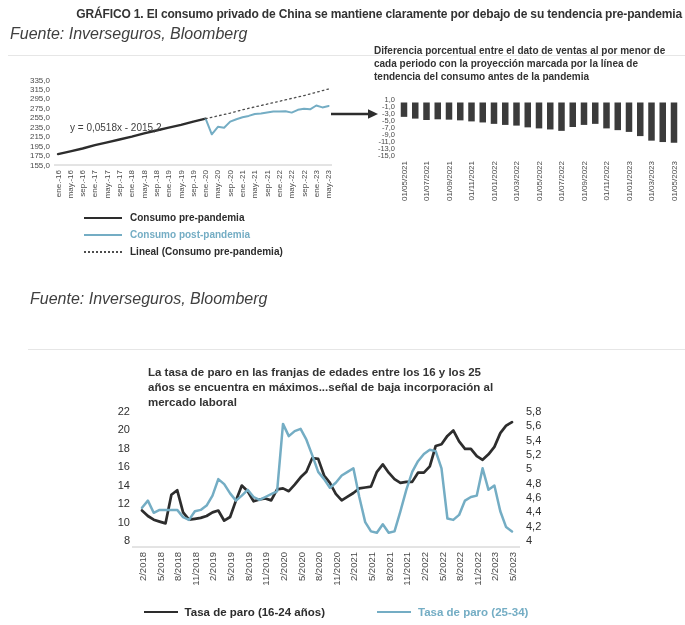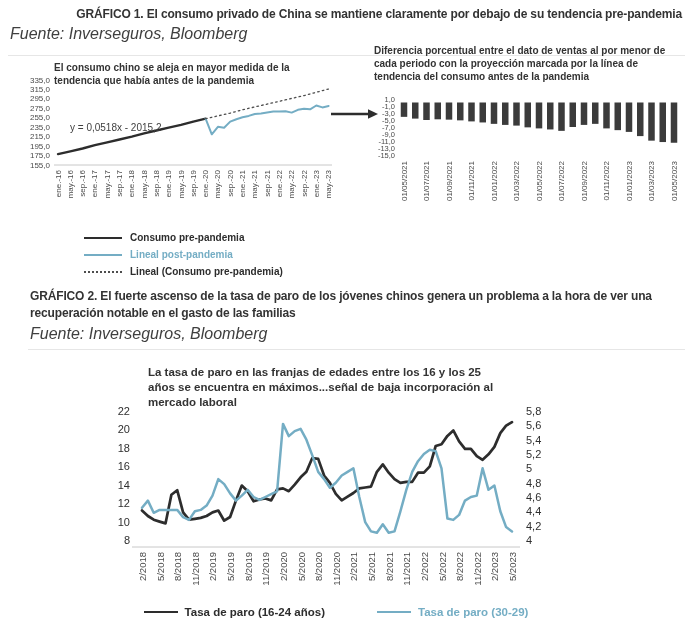--- a/index.html
+++ b/index.html
@@ -24,21 +24,20 @@
 </head>
 <body>
 
 <div class="abs" style="left:10px;top:6px;width:672px;">
   <div class="h-bold nowrap">GRÁFICO 1. El consumo privado de China se mantiene claramente por debajo de su tendencia pre-pandemia</div>
   <div class="h-fuente">Fuente: Inverseguros, Bloomberg</div>
 </div>
 <div class="abs divider" style="left:8px;top:55px;width:677px;"></div>
 
 <div class="abs" style="left:12px;top:58px;width:328px;height:212px;">
-  <div class="abs chart-title ct-small" style="left:42px;top:3px;width:276px;">El consumo chino se aleja en mayor medida de la tendencia que había antes de la pandemia</div>
   <svg class="abs" style="left:0;top:12px;" width="328" height="145" viewBox="0 0 328 145">
       <text x="38" y="12.5" font-size="8" text-anchor="end" fill="#4a4a4a">335,0</text>
       <text x="38" y="21.944444444444443" font-size="8" text-anchor="end" fill="#4a4a4a">315,0</text>
       <text x="38" y="31.388888888888886" font-size="8" text-anchor="end" fill="#4a4a4a">295,0</text>
       <text x="38" y="40.833333333333336" font-size="8" text-anchor="end" fill="#4a4a4a">275,0</text>
       <text x="38" y="50.27777777777778" font-size="8" text-anchor="end" fill="#4a4a4a">255,0</text>
       <text x="38" y="59.72222222222222" font-size="8" text-anchor="end" fill="#4a4a4a">235,0</text>
       <text x="38" y="69.16666666666667" font-size="8" text-anchor="end" fill="#4a4a4a">215,0</text>
       <text x="38" y="78.61111111111111" font-size="8" text-anchor="end" fill="#4a4a4a">195,0</text>
       <text x="38" y="88.05555555555556" font-size="8" text-anchor="end" fill="#4a4a4a">175,0</text>
@@ -65,28 +64,28 @@
       <text x="269.9" y="100" font-size="8" text-anchor="end" fill="#4a4a4a" transform="rotate(-90 269.9 100)">ene.-22</text>
       <text x="282.20000000000005" y="100" font-size="8" text-anchor="end" fill="#4a4a4a" transform="rotate(-90 282.20000000000005 100)">may.-22</text>
       <text x="294.5" y="100" font-size="8" text-anchor="end" fill="#4a4a4a" transform="rotate(-90 294.5 100)">sep.-22</text>
       <text x="306.8" y="100" font-size="8" text-anchor="end" fill="#4a4a4a" transform="rotate(-90 306.8 100)">ene.-23</text>
       <text x="319.1" y="100" font-size="8" text-anchor="end" fill="#4a4a4a" transform="rotate(-90 319.1 100)">may.-23</text>
       <polyline points="46.0,84.1 58.3,81.3 70.6,78.5 82.9,75.2 95.2,72.3 107.5,69.5 119.8,66.7 132.1,63.4 144.4,60.5 156.7,57.7 169.0,54.9 181.3,51.6 193.6,48.7" fill="none" stroke="#2d2d2d" stroke-width="2.4" stroke-linejoin="round" stroke-linecap="round"></polyline>
       <polyline points="193.6,48.7 199.8,64.3 205.9,56.8 212.1,57.7 218.2,51.6 224.4,49.2 230.5,47.3 236.7,45.9 242.8,44.0 249.0,43.5 255.1,42.6 261.3,41.6 267.4,41.6 273.6,41.2 279.7,42.6 285.9,39.8 292.0,38.8 298.1,39.3 304.3,35.5 310.4,37.4 316.6,36.0" fill="none" stroke="#74adc4" stroke-width="2" stroke-linejoin="round" stroke-linecap="round"></polyline>
       <polyline points="193.6,48.7 205.9,45.9 218.2,43.1 230.5,39.8 242.8,36.9 255.1,34.1 267.4,31.3 279.7,28.4 292.0,25.6 304.3,22.3 316.6,19.0" fill="none" stroke="#4d4d4d" stroke-width="1.3" stroke-linejoin="round" stroke-linecap="round" stroke-dasharray="1.6,3.2"></polyline>
       <text x="58" y="61" font-size="10" text-anchor="start" fill="#3f3f3f">y = 0,0518x - 2015,2</text>
     </svg>
-  <div class="abs legend-col" style="left:72px;top:151px;margin-top:20px;">
+  <div class="abs legend-col" style="left:72px;top:151px;">
       <div class="legend-row" style="display: flex; align-items: center;">
         <span class="sw" style="border-top: 2.5px solid rgb(45, 45, 45); width: 38px;"></span>
         <span class="lbl" style="color: rgb(45, 45, 45);">Consumo pre-pandemia</span>
       </div>
       <div class="legend-row" style="display: flex; align-items: center;">
         <span class="sw" style="border-top: 2.5px solid rgb(116, 173, 196); width: 38px;"></span>
-        <span class="lbl" style="color: rgb(116, 173, 196);">Lineal post-pandemia</span>
+        <span class="lbl" style="color: rgb(116, 173, 196);">Consumo post-pandemia</span>
       </div>
       <div class="legend-row" style="display: flex; align-items: center;">
         <span class="sw" style="border-top: 2px dotted rgb(77, 77, 77); width: 38px;"></span>
         <span class="lbl" style="color: rgb(45, 45, 45);">Lineal (Consumo pre-pandemia)</span>
       </div>
     </div>
 </div>
 
 <svg class="abs" style="left:330px;top:107px;" width="50" height="14" viewBox="0 0 50 14">
   <line x1="1" y1="7" x2="39" y2="7" stroke="#2d2d2d" stroke-width="2.6"></line>
@@ -140,21 +139,20 @@
       <text x="196" y="75" font-size="8" text-anchor="end" fill="#4a4a4a" transform="rotate(-90 196 75)">01/07/2022</text>
       <text x="218.5" y="75" font-size="8" text-anchor="end" fill="#4a4a4a" transform="rotate(-90 218.5 75)">01/09/2022</text>
       <text x="241" y="75" font-size="8" text-anchor="end" fill="#4a4a4a" transform="rotate(-90 241 75)">01/11/2022</text>
       <text x="263.5" y="75" font-size="8" text-anchor="end" fill="#4a4a4a" transform="rotate(-90 263.5 75)">01/01/2023</text>
       <text x="286" y="75" font-size="8" text-anchor="end" fill="#4a4a4a" transform="rotate(-90 286 75)">01/03/2023</text>
       <text x="308.5" y="75" font-size="8" text-anchor="end" fill="#4a4a4a" transform="rotate(-90 308.5 75)">01/05/2023</text>
     </svg>
 </div>
 
 <div class="abs" style="left:30px;top:288px;width:648px;">
-  <div class="h-bold">GRÁFICO 2. El fuerte ascenso de la tasa de paro de los jóvenes chinos genera un problema a la hora de ver una recuperación notable en el gasto de las familias</div>
   <div class="h-fuente">Fuente: Inverseguros, Bloomberg</div>
 </div>
 <div class="abs divider" style="left:28px;top:349px;width:657px;"></div>
 
 <div class="abs" style="left:90px;top:360px;width:492px;height:272px;">
   <div class="abs chart-title ct-big" style="left:58px;top:5px;width:356px;">La tasa de paro en las franjas de edades entre los 16 y los 25 años se encuentra  en máximos...señal de baja incorporación al mercado laboral</div>
   <svg class="abs" style="left:0;top:40px;" width="492" height="200" viewBox="0 0 492 200">
       <text x="40" y="15" font-size="11" text-anchor="end" fill="#2f2f2f">22</text>
       <text x="40" y="33.42857142857143" font-size="11" text-anchor="end" fill="#2f2f2f">20</text>
       <text x="40" y="51.85714285714286" font-size="11" text-anchor="end" fill="#2f2f2f">18</text>
@@ -199,16 +197,16 @@
       <polyline points="52.0,110.5 57.9,116.0 63.7,119.7 69.6,121.6 75.5,123.4 81.4,94.8 87.2,90.2 93.1,112.4 99.0,119.7 104.9,118.8 110.7,117.9 116.6,116.0 122.5,112.4 128.3,110.5 134.2,120.7 140.1,117.0 146.0,100.4 151.8,85.6 157.7,91.2 163.6,101.3 169.5,99.5 175.3,98.5 181.2,100.4 187.1,89.3 193.0,88.4 198.8,91.2 204.7,84.7 210.6,77.3 216.4,71.8 222.3,58.0 228.2,58.9 234.1,75.5 239.9,82.9 245.8,93.9 251.7,100.4 257.6,96.7 263.4,93.0 269.3,88.4 275.2,87.5 281.0,86.6 286.9,71.8 292.8,64.4 298.7,72.7 304.5,79.2 310.4,82.9 316.3,81.9 322.2,81.9 328.0,72.7 333.9,72.7 339.8,66.3 345.7,46.0 351.5,44.2 357.4,35.9 363.3,30.4 369.1,41.4 375.0,48.8 380.9,48.8 386.8,56.1 392.6,59.8 398.5,54.3 404.4,46.9 410.3,33.1 416.1,25.7 422.0,22.1" fill="none" stroke="#2d2d2d" stroke-width="2.7" stroke-linejoin="round" stroke-linecap="round"></polyline>
       <polyline points="52.0,107.7 57.9,100.6 63.7,112.8 69.6,109.9 75.5,109.9 81.4,109.9 87.2,109.9 93.1,117.1 99.0,119.9 104.9,111.3 110.7,109.9 116.6,105.6 122.5,95.6 128.3,79.1 134.2,84.1 140.1,93.4 146.0,100.6 151.8,95.6 157.7,89.8 163.6,97.0 169.5,99.9 175.3,97.0 181.2,94.1 187.1,91.3 193.0,23.9 198.8,36.1 204.7,31.1 210.6,28.9 216.4,39.7 222.3,55.4 228.2,71.9 234.1,79.1 239.9,87.7 245.8,82.7 251.7,75.5 257.6,71.9 263.4,68.3 269.3,97.0 275.2,122.1 281.0,131.4 286.9,132.8 292.8,124.2 298.7,132.8 304.5,131.4 310.4,111.3 316.3,89.8 322.2,71.9 328.0,61.2 333.9,54.0 339.8,49.7 345.7,51.1 351.5,68.3 357.4,118.5 363.3,119.9 369.1,114.9 375.0,100.6 380.9,97.0 386.8,95.6 392.6,68.3 398.5,89.8 404.4,85.5 410.3,111.3 416.1,127.1 422.0,131.4" fill="none" stroke="#74adc4" stroke-width="2.5" stroke-linejoin="round" stroke-linecap="round"></polyline>
     </svg>
   <div class="abs legend-flex" style="left:0;top:246px;width:492px;">
       <div class="legend-row" style="display: flex; align-items: center;">
         <span class="sw" style="border-top: 2.5px solid rgb(45, 45, 45); width: 34px;"></span>
         <span class="lbl" style="color: rgb(45, 45, 45);">Tasa de paro (16-24 años)</span>
       </div>
       <div class="legend-row" style="display: flex; align-items: center;">
         <span class="sw" style="border-top: 2.5px solid rgb(116, 173, 196); width: 34px;"></span>
-        <span class="lbl" style="color: rgb(116, 173, 196);">Tasa de paro (30-29)</span>
+        <span class="lbl" style="color: rgb(116, 173, 196);">Tasa de paro (25-34)</span>
       </div>
     </div>
 </div>
 
 </body></html>

